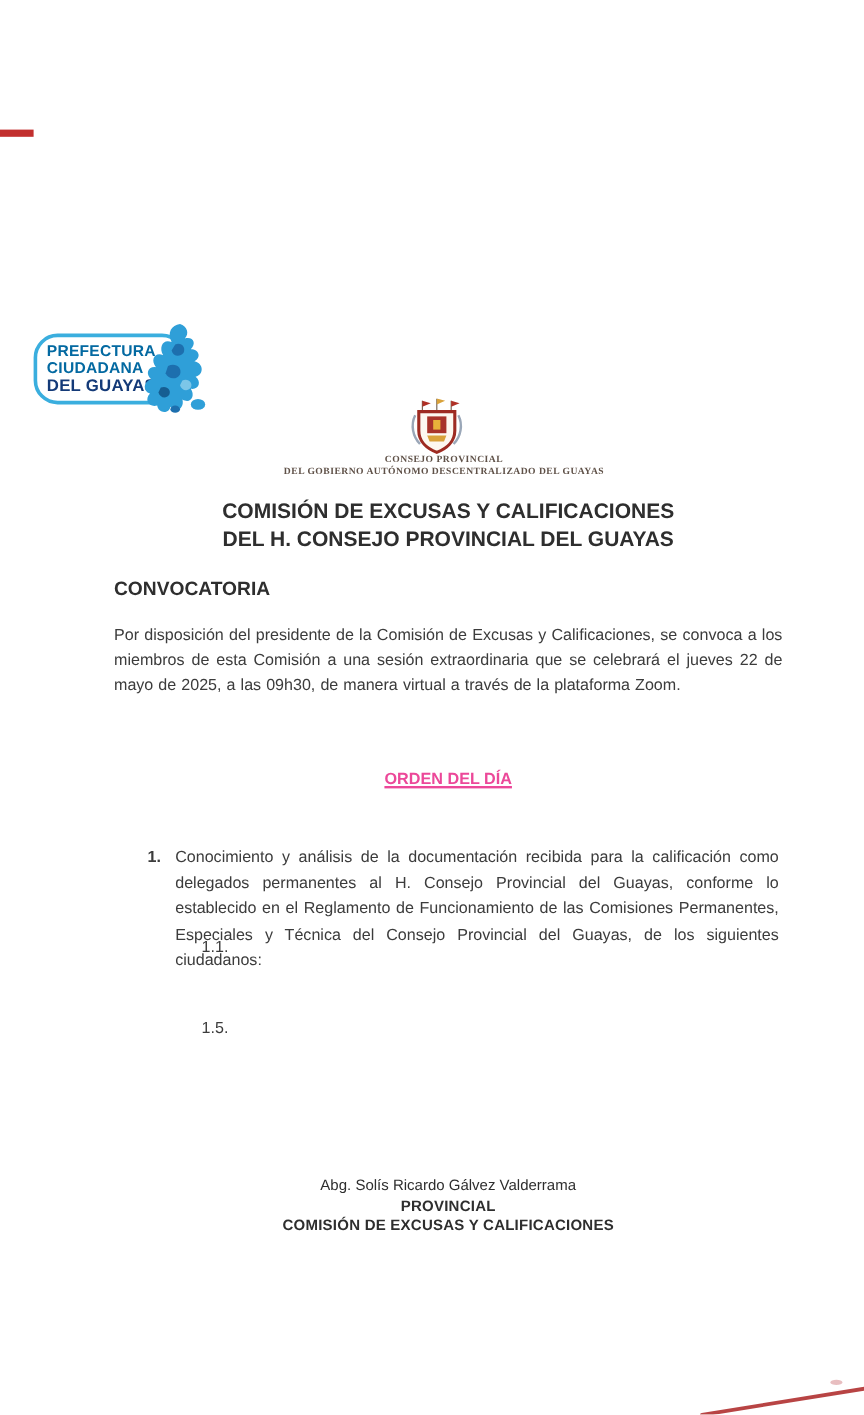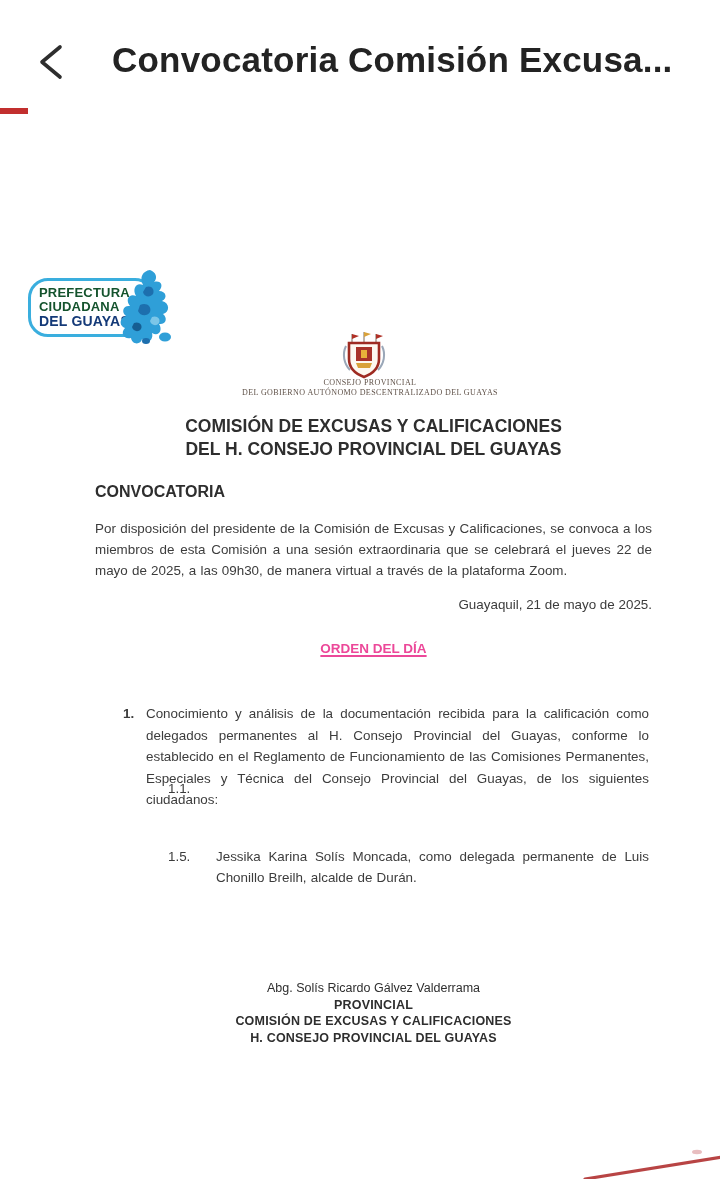--- a/index.html
+++ b/index.html
@@ -19,29 +19,29 @@
   .header-accent{position:absolute;left:0;top:108px;width:28px;height:6px;background:#c22f2e;}
 
   
   .doc{position:absolute;left:0;top:120px;width:720px;height:1059px;color:#3c3c3c;}
   .doc *{box-sizing:border-box;}
 
   
   .pref-logo{position:absolute;left:28px;top:147px;width:148px;height:80px;}
   .pref-box{position:absolute;left:0;top:11px;width:127px;height:59px;border:3px solid #3aaede;border-radius:20px;}
   .pref-text{position:absolute;left:11px;top:19px;line-height:14px;font-weight:700;letter-spacing:0.2px;}
-  .pref-l1,.pref-l2{font-size:13px;color:#14532d;}
+  .pref-l1,.pref-l2{font-size:13px;color:#0369a1;}
   .pref-l3{font-size:14px;color:#143a78;}
   .pref-map{position:absolute;left:88px;top:0px;}
 
   
   .crest{position:absolute;left:340px;top:212px;width:48px;height:48px;}
   .crest-caption{
     position:absolute;left:230px;top:258px;width:280px;text-align:center;
-    font-family:"Liberation Serif",serif;font-weight:400;color:#5f5148;
+    font-family:"Liberation Serif",serif;font-weight:700;color:#5f5148;
     font-size:8px;line-height:10px;letter-spacing:0.4px;
   }
 
   
   .col{position:absolute;left:95px;width:557px;}
   .doc-title{top:295px;text-align:center;font-weight:700;font-size:17.5px;line-height:23px;color:#2e2e2e;}
   .doc-subtitle{top:363px;font-weight:700;font-size:16px;color:#2e2e2e;}
   .intro{top:398px;text-align:justify;font-size:13.4px;line-height:21px;word-spacing:0.5px;}
   .dateline{top:477px;text-align:right;font-size:13.4px;}
   .agenda-heading{top:521px;text-align:center;font-weight:700;font-size:13.5px;color:#ec4899;}
@@ -62,28 +62,20 @@
   .sig-bold{font-weight:700;letter-spacing:0.2px;}
 
   
   .pen-stroke{position:absolute;left:575px;top:1145px;width:145px;height:34px;}
 </style>
 </head>
 <body>
 
 <div class="screen">
 
-  <div class="app-header">
-    <div class="back-btn">
-      <svg width="30" height="36" viewBox="0 0 30 36">
-        <polyline points="24,3 6,18 24,33" fill="none" stroke="#2e2e2e" stroke-width="3.6" stroke-linecap="round" stroke-linejoin="round"></polyline>
-      </svg>
-    </div>
-    <div class="app-title">Convocatoria Comisión Excusa...</div>
-  </div>
   <div class="header-accent"></div>
 
   <div class="doc">
 
     <div class="pref-logo">
       <div class="pref-box"></div>
       <div class="pref-text">
         <div class="pref-l1">PREFECTURA</div>
         <div class="pref-l2">CIUDADANA</div>
         <div class="pref-l3">DEL GUAYAS</div>
@@ -120,45 +112,42 @@
 
     <div class="col doc-title" style="position:absolute;">
       <div>COMISIÓN DE EXCUSAS Y CALIFICACIONES</div>
       <div>DEL H. CONSEJO PROVINCIAL DEL GUAYAS</div>
     </div>
 
     <div class="col doc-subtitle" style="position:absolute;">CONVOCATORIA</div>
 
     <div class="col intro" style="position:absolute;">Por disposición del presidente de la Comisión de Excusas y Calificaciones, se convoca a los miembros de esta Comisión a una sesión extraordinaria que se celebrará el jueves 22 de mayo de 2025, a las 09h30, de manera virtual a través de la plataforma Zoom.</div>
 
-    <div class="col dateline" style="position:absolute;">Guayaquil, 21 de mayo de 2025.</div>
 
     <div class="col agenda-heading" style="position:absolute;">
       <span>ORDEN DEL DÍA</span>
     </div>
 
     <div class="col agenda-item" style="position:absolute;">
       <div class="agenda-num">1.</div>
       <div class="agenda-text">Conocimiento y análisis de la documentación recibida para la calificación como delegados permanentes al H. Consejo Provincial del Guayas, conforme lo establecido en el Reglamento de Funcionamiento de las Comisiones Permanentes, Especiales y Técnica del Consejo Provincial del Guayas, de los siguientes ciudadanos:</div>
     </div>
 
     <div class="sub-item sub-1">
       <div class="sub-num">1.1.</div>
     </div>
 
     <div class="sub-item sub-2">
       <div class="sub-num">1.5.</div>
-      <div class="sub-text">Jessika Karina Solís Moncada, como delegada permanente de Luis Chonillo Breilh, alcalde de Durán.</div>
     </div>
 
     <div class="col signature" style="position:absolute;">
       <div class="sig-name">Abg. Solís Ricardo Gálvez Valderrama</div>
       <div class="sig-bold">PROVINCIAL</div>
       <div class="sig-bold">COMISIÓN DE EXCUSAS Y CALIFICACIONES</div>
-      <div class="sig-bold">H. CONSEJO PROVINCIAL DEL GUAYAS</div>
     </div>
 
   </div>
 
   <svg class="pen-stroke" width="145" height="34" viewBox="0 0 145 34">
     <line x1="10" y1="34" x2="147" y2="12" stroke="#b23535" stroke-width="3.2" stroke-linecap="round" opacity="0.92"></line>
     <ellipse cx="122" cy="7" rx="5" ry="2.2" fill="#e0a8ab" opacity="0.75"></ellipse>
   </svg>
 
 </div>

